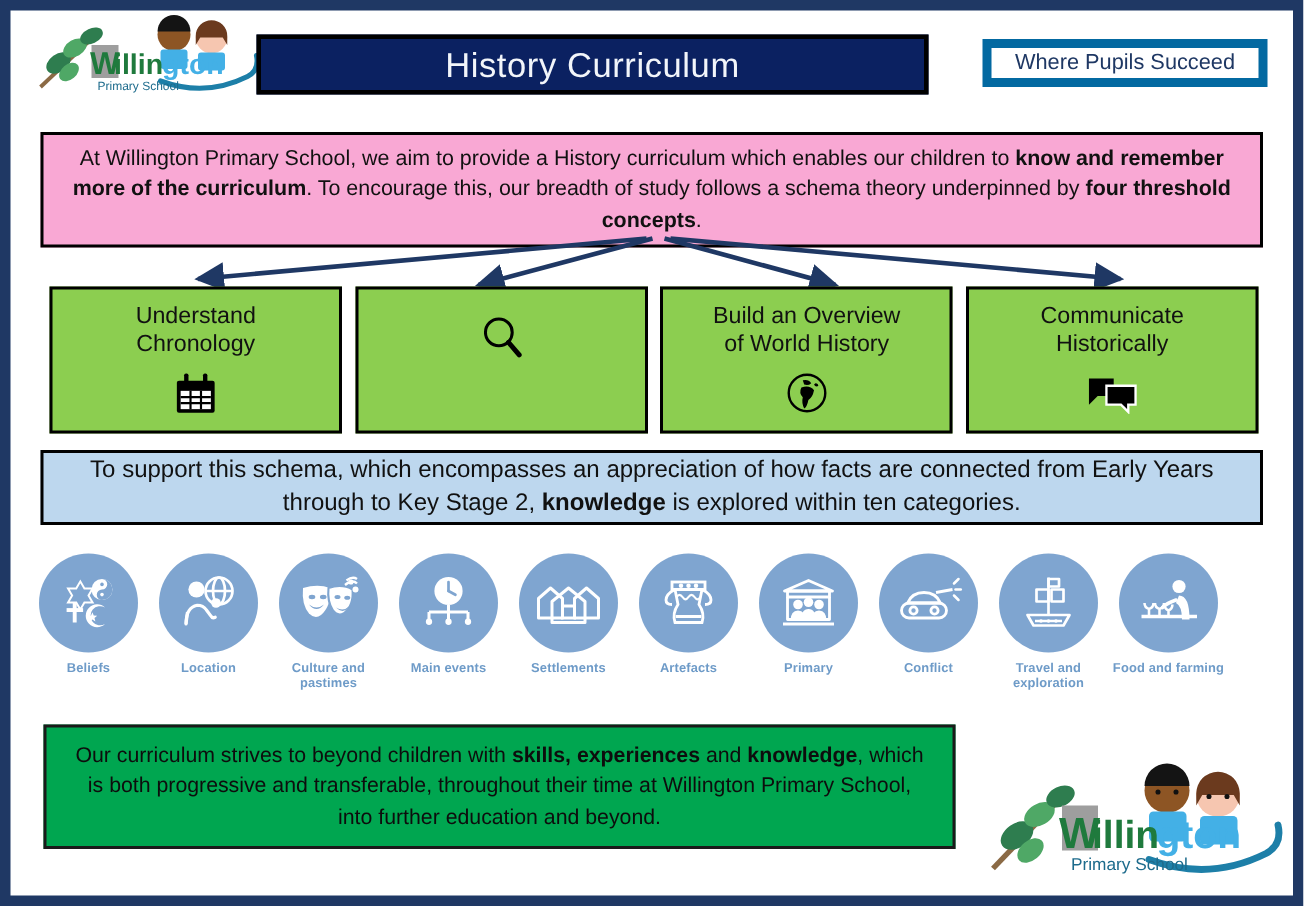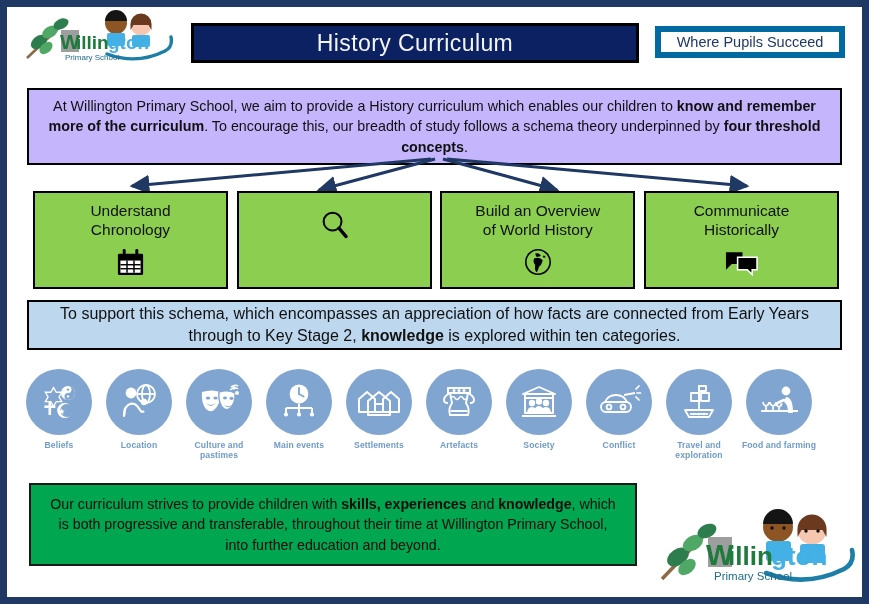--- a/index.html
+++ b/index.html
@@ -20,21 +20,21 @@
   #header {
     position: absolute; left: 0; top: 0;
     width: 855px; height: 62px;
     display: flex; align-items: center;
   }
   .logo-wrap { position: relative; }
   #logo-top { margin-left: 12px; width: 160px; height: 56px; }
   #logo-bottom { width: 205px; height: 82px; }
 
   #title-bar {
-    position: absolute; left: 184px; top: 16px;
+    position: absolute; left: 164px; top: 16px;
     width: 448px; height: 40px;
     background: #0B2161;
     border: 3px solid #000000;
     display: flex; align-items: center; justify-content: center;
   }
   #title-text {
     color: #F2F5FA;
     font-size: 23px;
     letter-spacing: 0.4px;
   }
@@ -44,21 +44,21 @@
     background: #ffffff;
     border: 6px solid #0369a1;
     display: flex; align-items: center; justify-content: center;
   }
   #motto-text { color: #1F3864; font-size: 14.5px; }
 
   
   #intro-box {
     position: absolute; left: 20px; top: 81px;
     width: 815px; height: 77px;
-    background: #c4b5fd;
+    background: #f9a8d4;
     border: 2px solid #000000;
     display: flex; align-items: center; justify-content: center;
     padding: 4px 12px;
   }
   #intro-text {
     text-align: center;
     font-size: 14.3px;
     line-height: 1.42;
     color: #111111;
   }
@@ -74,21 +74,21 @@
   #concepts {
     position: absolute; left: 26px; top: 184px;
     width: 806px; height: 98px;
     display: flex; justify-content: space-between;
   }
   .concept-box {
     width: 195px; height: 98px;
     background: #8CCE50;
     border: 2px solid #000000;
     display: flex; flex-direction: column;
-    align-items: center; justify-content: flex-start;
+    justify-content: flex-start;
     padding-top: 8px;
   }
   .concept-label {
     text-align: center;
     font-size: 15.5px;
     line-height: 1.24;
     color: #111111;
   }
   .concept-icon {
     margin-top: 6px;
@@ -424,21 +424,21 @@
           <g fill="#fff">
             <circle cx="15" cy="23" r="3.2"></circle>
             <circle cx="22" cy="21.5" r="3.2"></circle>
             <circle cx="29" cy="23" r="3.2"></circle>
             <path d="M10 34 q0 -7 5 -7 q5 0 5 7 z"></path>
             <path d="M17 34 q0 -8 5 -8 q5 0 5 8 z"></path>
             <path d="M24 34 q0 -7 5 -7 q5 0 5 7 z"></path>
           </g>
         </svg>
       </div>
-      <div class="cat-label">Society</div>
+      <div class="cat-label">Primary</div>
     </div>
 
     <div class="category">
       <div class="cat-circle">
         <svg width="46" height="44" viewBox="0 0 46 44">
           <g fill="none" stroke="#fff" stroke-width="1.9" stroke-linejoin="round">
             <path d="M9 22 q3 -7 11 -7 q8 0 11 7 z"></path>
             <rect x="5" y="22" width="30" height="10" rx="5"></rect>
             <circle cx="13" cy="27" r="2.4"></circle>
             <circle cx="27" cy="27" r="2.4"></circle>
@@ -487,21 +487,21 @@
             <path d="M17 30 v-5 M17 26 q-3 -1 -3 -4 M17 26 q3 -1 3 -4"></path>
             <path d="M23 30 v-4 M23 27 q-2.6 -1 -2.6 -4 M23 27 q2.6 -1 2.6 -4"></path>
           </g>
         </svg>
       </div>
       <div class="cat-label">Food and farming</div>
     </div>
   </div>
 
   <div id="outro-box">
-    <div id="outro-text"><span>Our curriculum strives to provide children with </span><b>skills, experiences</b><span> and </span><b>knowledge</b><span>, which is both progressive and transferable, throughout their time at Willington Primary School, into further education and beyond.</span></div>
+    <div id="outro-text"><span>Our curriculum strives to beyond children with </span><b>skills, experiences</b><span> and </span><b>knowledge</b><span>, which is both progressive and transferable, throughout their time at Willington Primary School, into further education and beyond.</span></div>
   </div>
 
   <div id="logo-bottom-wrap">
     <svg id="logo-bottom" viewBox="0 0 205 82">
       <path d="M10 74 L58 24" stroke="#8B6A45" stroke-width="3.6" fill="none"></path>
       <ellipse cx="26" cy="52" rx="12" ry="8" fill="#2E7D4F" transform="rotate(-35 26 52)"></ellipse>
       <ellipse cx="41" cy="38" rx="11" ry="7.2" fill="#4FA866" transform="rotate(-30 41 38)"></ellipse>
       <ellipse cx="55" cy="26" rx="10" ry="6.6" fill="#2E7D4F" transform="rotate(-25 55 26)"></ellipse>
       <ellipse cx="35" cy="62" rx="10" ry="6.6" fill="#4FA866" transform="rotate(-40 35 62)"></ellipse>
       <rect x="56" y="32" width="24" height="30" fill="#9E9E9E"></rect>

